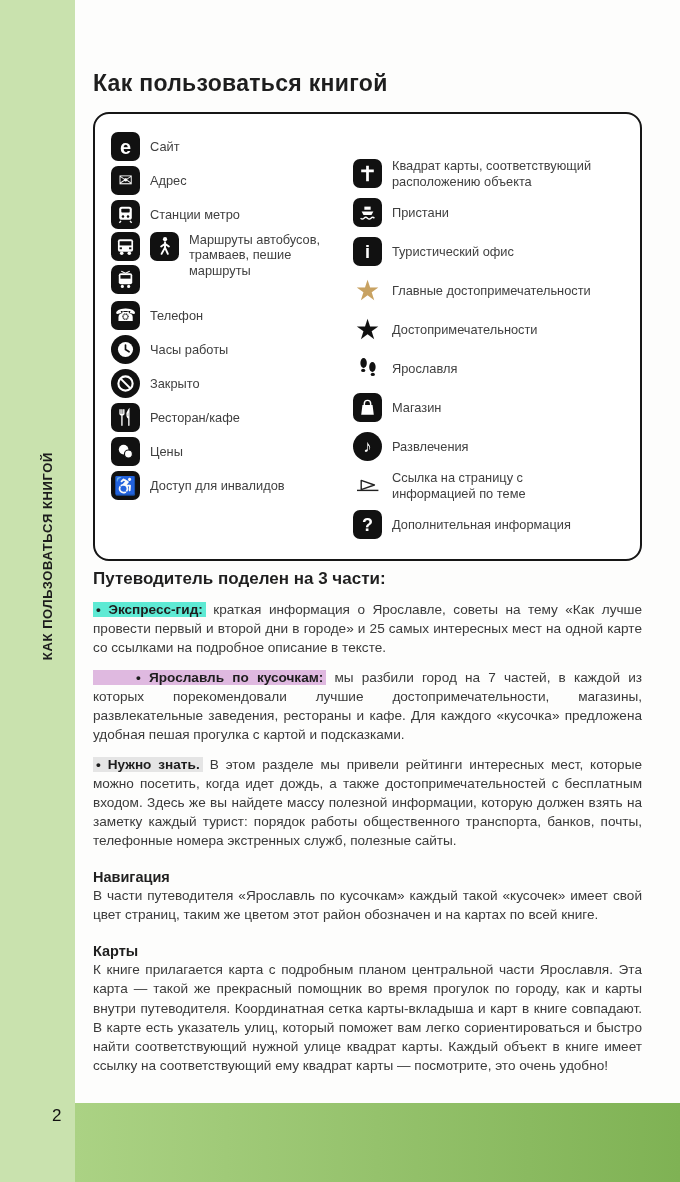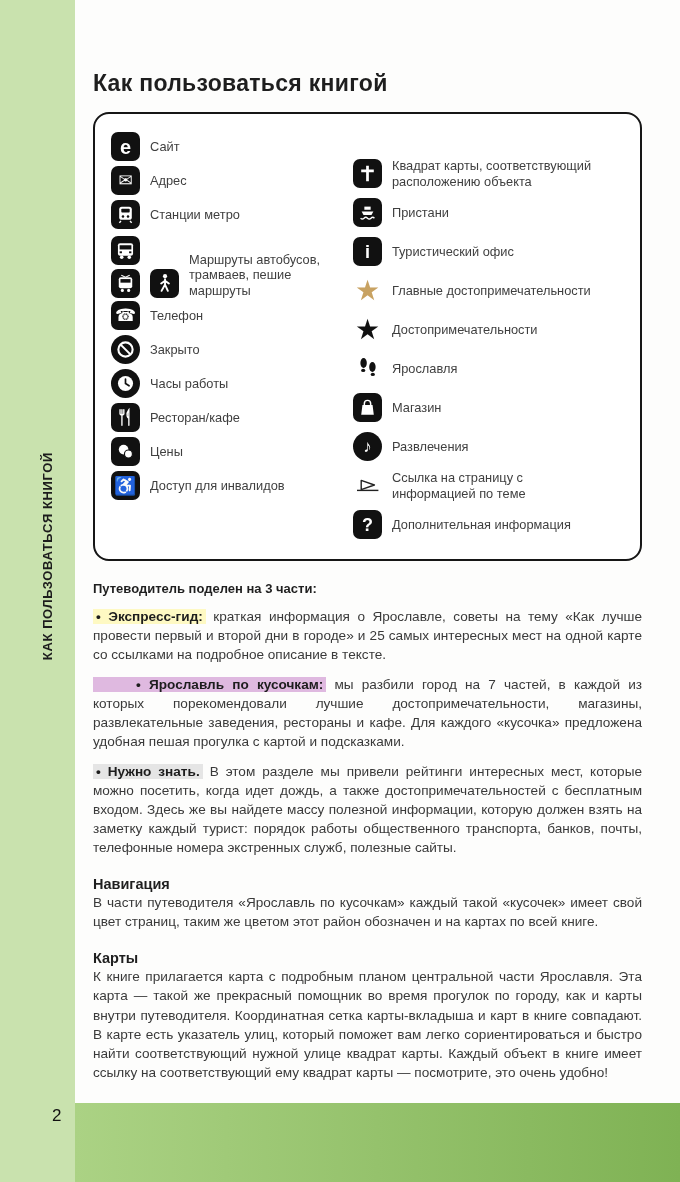--- a/index.html
+++ b/index.html
@@ -36,21 +36,21 @@
   .legend {
     margin-top:15px; border:2.5px solid #161616; border-radius:16px;
     background:#fff; display:flex; padding:16px 6px 12px 16px;
   }
   .leg-col { display:flex; flex-direction:column; }
   .leg-left { width:242px; }
   .leg-right { flex:1;margin-top:27px; }
   .leg-row { display:flex; align-items:center; gap:10px; }
   .leg-left .leg-row { min-height:33px; margin-bottom:1px; }
   .leg-right .leg-row { min-height:33px; margin-bottom:6px; }
-  .leg-row.combo { min-height:66px; align-items:flex-end; }
+  .leg-row.combo { min-height:66px; align-items:flex-start; }
   .stack { display:flex; flex-direction:column; gap:4px; }
   .icn {
     width:29px; height:29px; flex:0 0 auto;
     display:flex; align-items:center; justify-content:center;
   }
   .box { background:#111; border-radius:7px; }
   .circ { background:#111; border-radius:50%; }
   .bare { background:none; }
   .g { color:#fff; font-weight:bold; line-height:1; font-size:16px; }
   .g-e { font-size:20px; }
@@ -58,27 +58,27 @@
   .g-phone { font-size:17px; font-weight:normal; }
   .g-wheel { font-size:18px; font-weight:normal; }
   .g-note { font-size:17px; }
   .g-i { font-size:18px; }
   .g-q { font-size:18px; }
   .star-main { color:#c8a262; font-size:28px; line-height:29px; }
   .star-black { color:#111; font-size:28px; line-height:29px; }
   .leg-label { font-size:12.8px; color:#3f3f3f; line-height:1.2; }
   .leg-label.narrow { max-width:140px; }
   .leg-right .leg-label { max-width:205px; }
-  .h-parts { margin-top:20px; font-size:13px; font-weight:bold; color:#1f1f1f; }
+  .h-parts { margin-top:8px; font-size:17px; font-weight:bold; color:#1f1f1f; }
   .para {
     margin-top:11px; font-size:13.6px; line-height:1.4;
     color:#3a3a3a; text-align:justify;
   }
   .hl { font-weight:bold; color:#1d1d1d; padding:0 3px; }
-  .hl-green { background:#fef9c3; }
+  .hl-green { background:#5eead4; }
   .hl-purple { background:#dfb9e0;padding-left:43px; }
   .hl-tan { background:#e5e5e5; }
   .h-sec { margin-top:19px; font-size:14.5px; font-weight:bold; color:#1f1f1f; }
   .sec-para {
     margin-top:1px; font-size:13.6px; line-height:1.4;
     color:#3a3a3a; text-align:justify;
   }
 </style>
 </head>
 <body>
@@ -159,35 +159,35 @@
       <div class="leg-row">
         <span class="icn box">
             <span class="g g-phone">☎</span>
           </span>
         <span class="leg-label">Телефон</span>
       </div>
 
       <div class="leg-row">
         <span class="icn circ">
           <svg width="21" height="21" viewBox="0 0 20 20">
+              <circle cx="10" cy="10" r="7.2" fill="#fff"></circle>
+              <path d="M10 5.8 V10 L13.4 12.2" stroke="#111" stroke-width="1.6" fill="none" stroke-linecap="round"></path>
+            </svg>
+        </span>
+        <span class="leg-label">Часы работы</span>
+      </div>
+
+      <div class="leg-row">
+        <span class="icn circ">
+          <svg width="21" height="21" viewBox="0 0 20 20">
               <circle cx="10" cy="10" r="6.8" fill="none" stroke="#fff" stroke-width="2"></circle>
               <line x1="5.6" y1="5.6" x2="14.4" y2="14.4" stroke="#fff" stroke-width="2"></line>
             </svg>
         </span>
         <span class="leg-label">Закрыто</span>
-      </div>
-
-      <div class="leg-row">
-        <span class="icn circ">
-          <svg width="21" height="21" viewBox="0 0 20 20">
-              <circle cx="10" cy="10" r="7.2" fill="#fff"></circle>
-              <path d="M10 5.8 V10 L13.4 12.2" stroke="#111" stroke-width="1.6" fill="none" stroke-linecap="round"></path>
-            </svg>
-        </span>
-        <span class="leg-label">Часы работы</span>
       </div>
 
       <div class="leg-row">
         <span class="icn box">
           <svg width="21" height="21" viewBox="0 0 20 20">
               <path d="M6.6 2.6 V8 M4.8 2.6 V6.6 M8.4 2.6 V6.6 M4.8 6.6 Q6.6 8.4 8.4 6.6 M6.6 8 V17.4" stroke="#fff" stroke-width="1.3" fill="none" stroke-linecap="round"></path>
               <path d="M13.2 17.4 V2.6 Q11 5.4 11.6 8.6 Q12 10.2 13.2 10.6" stroke="#fff" stroke-width="1.3" fill="none" stroke-linecap="round"></path>
             </svg>
         </span>
         <span class="leg-label">Ресторан/кафе</span>

